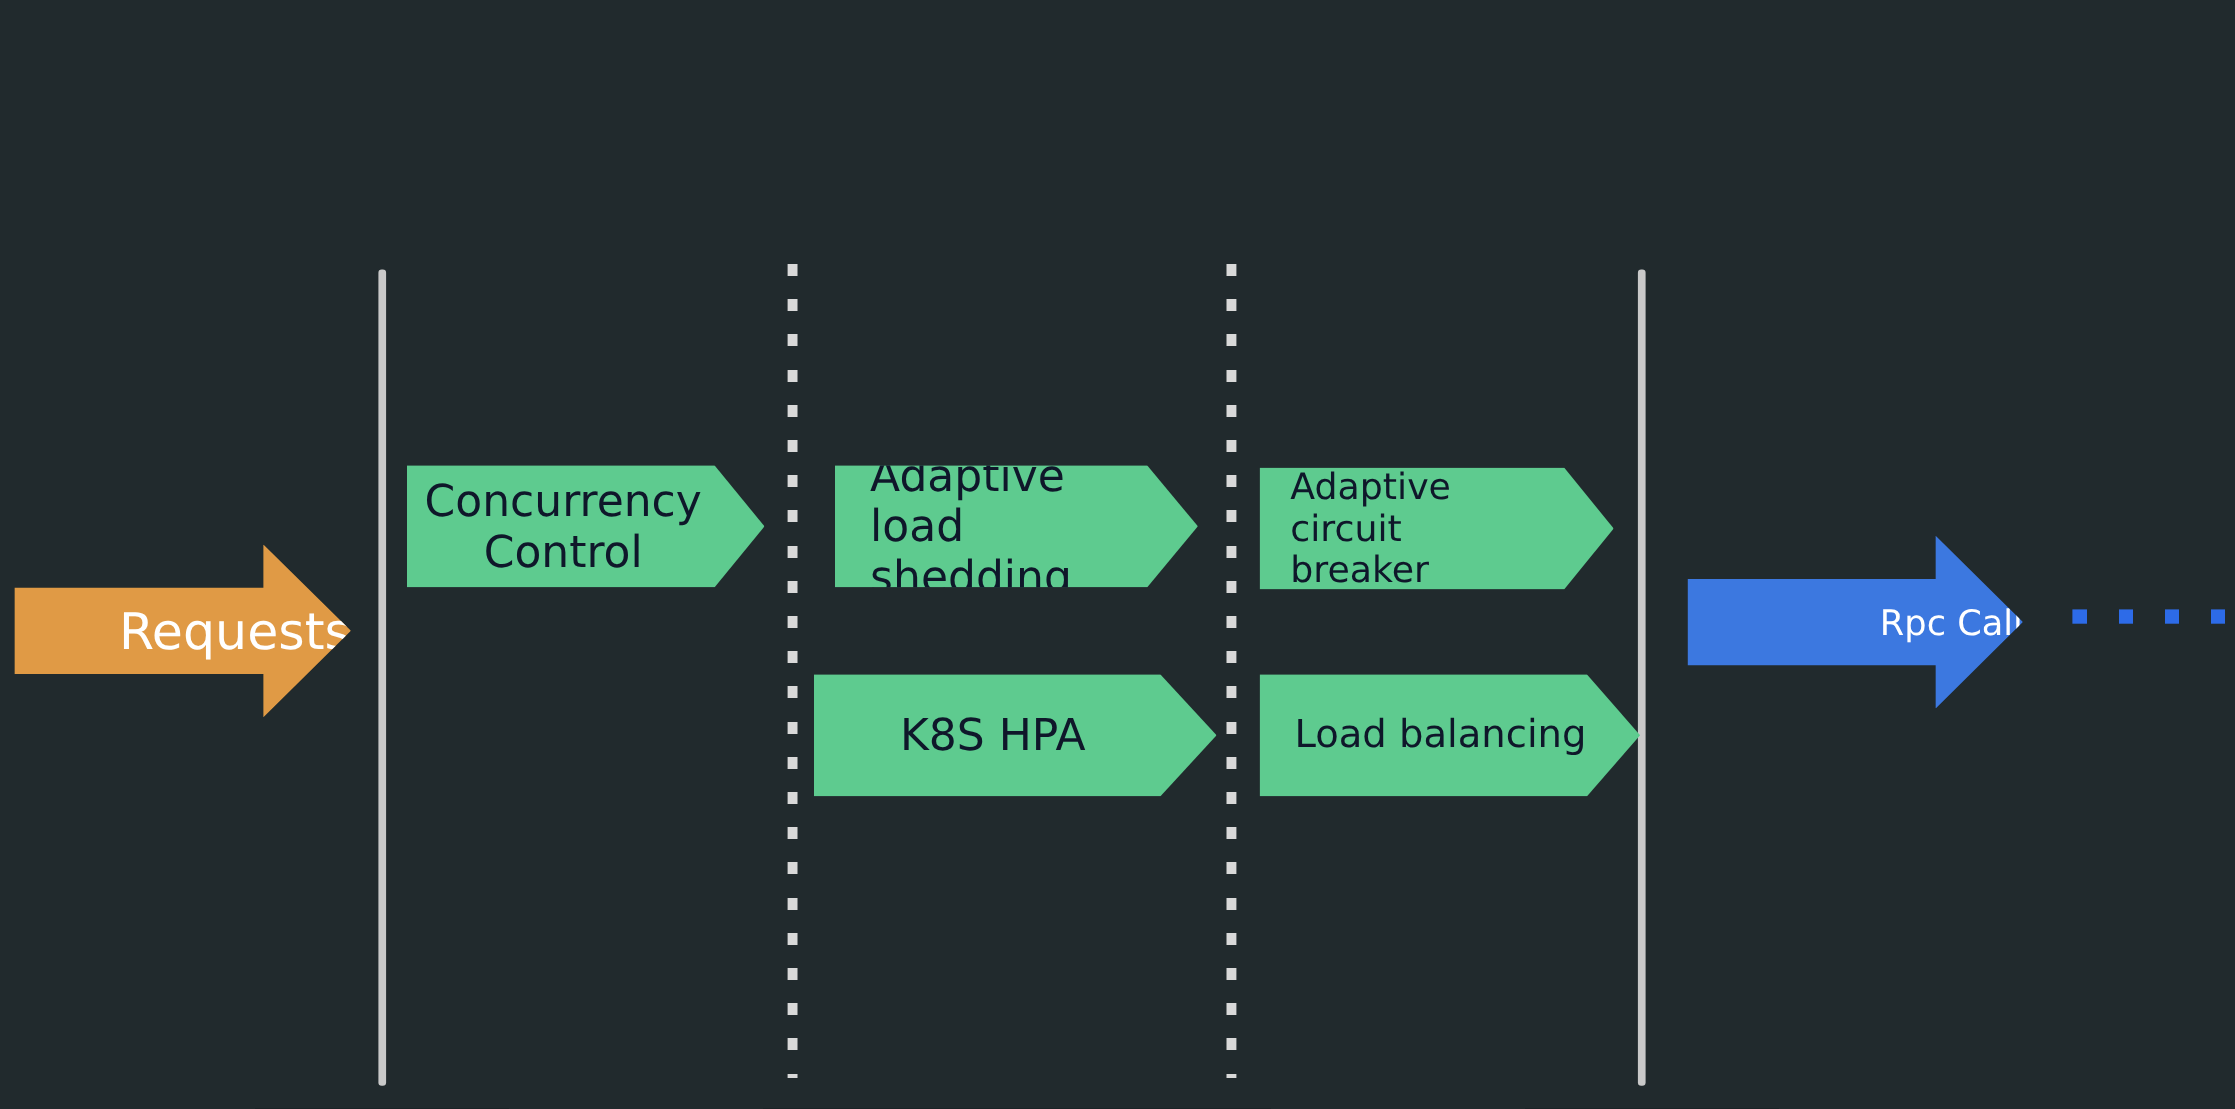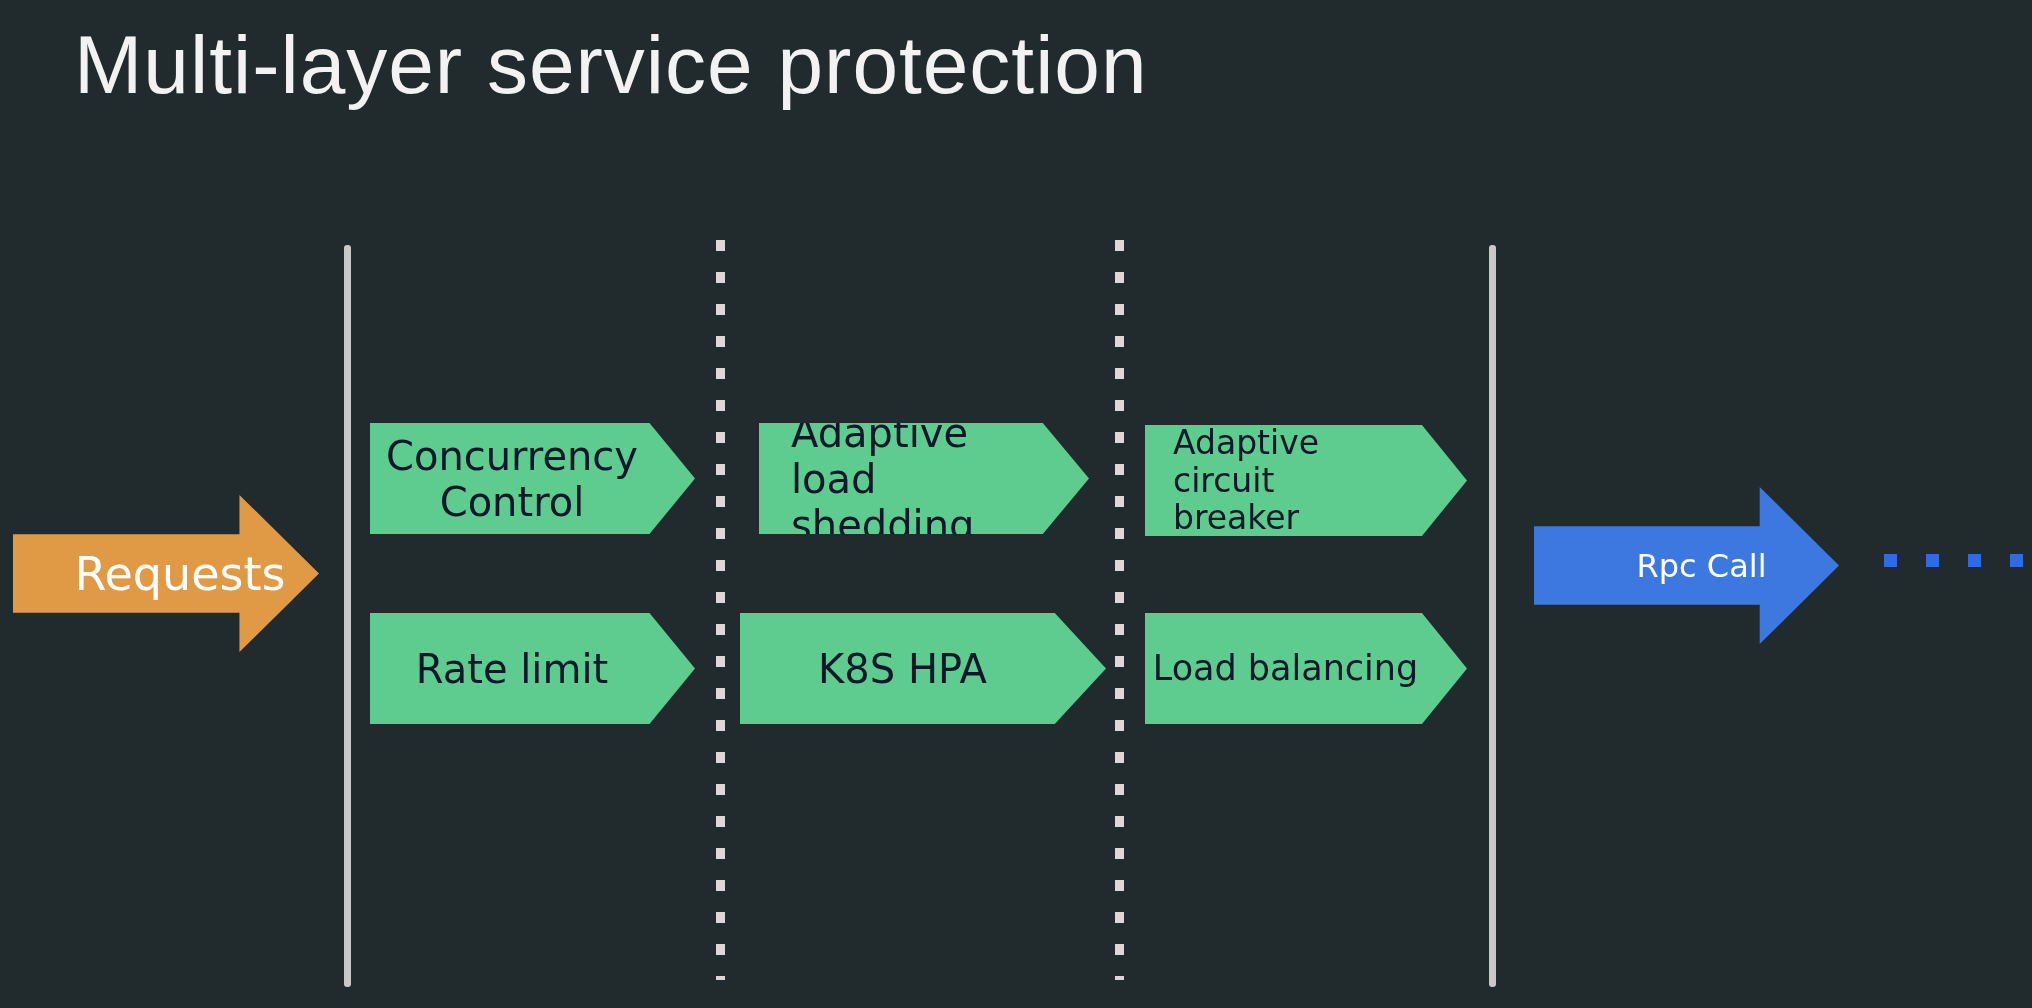--- a/index.html
+++ b/index.html
@@ -69,28 +69,28 @@
   .stage.cc  { left: 370px;  top: 423px; width: 325px; }
   .stage.als { left: 744px;  top: 423px; width: 330px;
                justify-content: flex-start; text-align: left; margin-left: 15px; }
   .stage.als .stage-text { padding: 0 70px 0 32px; }
   .stage.acb { left: 1145px; top: 425px; width: 322px;
                justify-content: flex-end; text-align: left; font-size: 33px; }
   .stage.acb .stage-text { padding: 0 70px 0 28px; }
 
   .stage.rl  { left: 370px;  top: 613px; width: 325px; }
   .stage.k8s { left: 740px;  top: 613px; width: 366px; }
-  .stage.lb  { left: 1145px; top: 613px; width: 322px; font-size: 35px; white-space: nowrap; }
+  .stage.lb  { left: 1145px; top: 613px; width: 322px; font-size: 35px; white-space: nowrap; padding-left: 24px; }
 
   
   .io-arrow {
     position: absolute;
     display: flex;
     align-items: center;
-    justify-content: center;
+    justify-content: flex-end;
     clip-path: polygon(0 25%, 74% 25%, 74% 0, 100% 50%, 74% 100%, 74% 75%, 0 75%);
     color: #FFFFFF;
   }
   .io-arrow.input {
     left: 13px; top: 495px;
     width: 306px; height: 157px;
     background: #E09A45;
     font-size: 46px;
   }
   .io-arrow.input .io-label { padding-left: 28px; }
@@ -115,36 +115,32 @@
       #2D6BE8 0px, #2D6BE8 13px,
       transparent 13px, transparent 42px
     );
   }
 </style>
 </head>
 <body>
 
 <div class="slide">
 
-  <h1 class="title">Multi-layer service protection</h1>
 
   <div class="io-arrow input">
     <span class="io-label">Requests</span>
   </div>
 
   <div class="vline entry"></div>
   <div class="vdots d1"></div>
   <div class="vdots d2"></div>
   <div class="vline exit"></div>
 
   <div class="stage cc">
     <span class="stage-text">Concurrency Control</span>
-  </div>
-  <div class="stage rl">
-    <span class="stage-text">Rate limit</span>
   </div>
 
   <div class="stage als">
     <span class="stage-text">Adaptive load shedding</span>
   </div>
   <div class="stage k8s">
     <span class="stage-text">K8S HPA</span>
   </div>
 
   <div class="stage acb">

